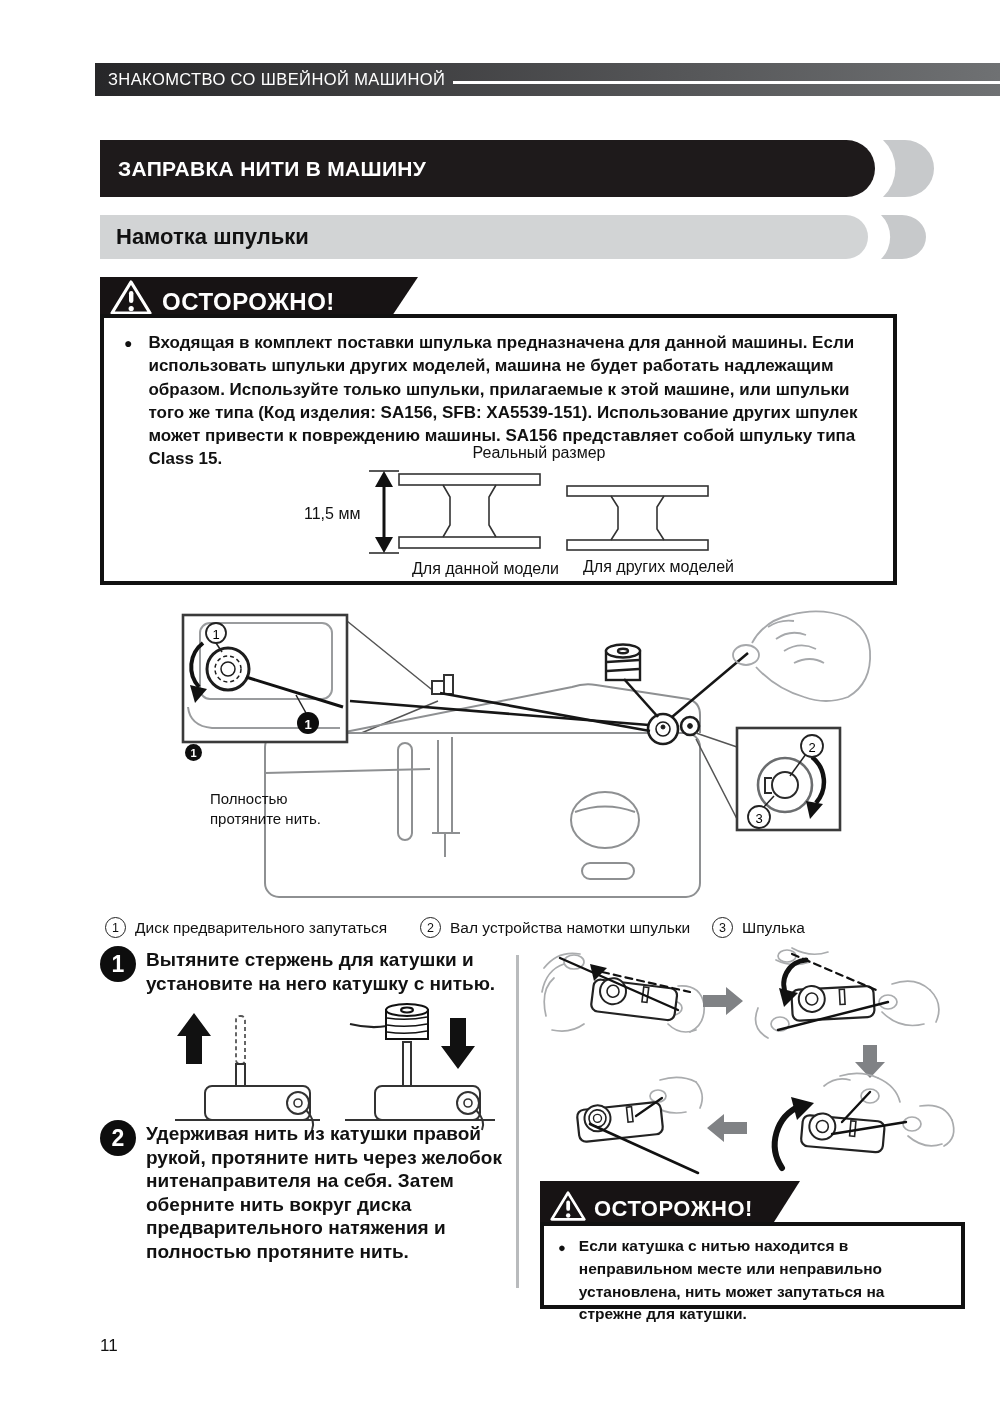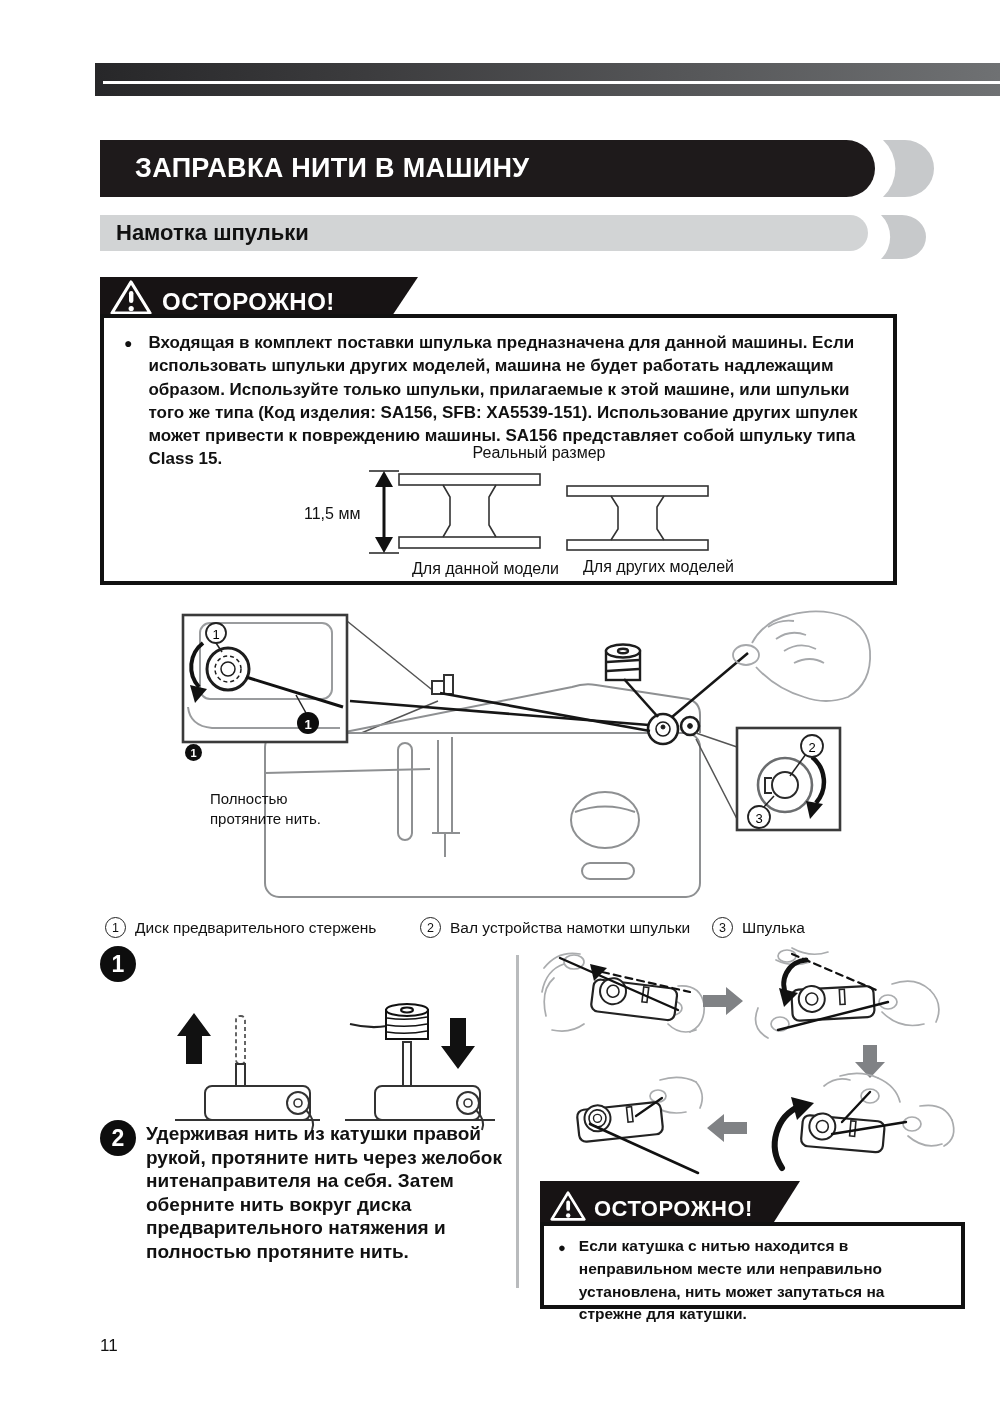--- a/index.html
+++ b/index.html
@@ -10,22 +10,22 @@
   
   .chapter-bar{left:95px;top:63px;width:905px;height:33px;
     background:linear-gradient(90deg,#272729 0%,#3c3c3e 30%,#6f7173 100%);
     display:flex;align-items:center;}
   .chapter-bar .txt{color:#fff;font-size:16.5px;letter-spacing:.4px;padding-left:13px;white-space:nowrap;}
   .chapter-bar .rule{flex:1;height:3px;background:#fff;margin-left:8px;transform:translateY(3px);}
 
   
   .banner-main{left:100px;top:140px;width:775px;height:57px;background:#1e1a1b;
     border-radius:0 29px 29px 0;display:flex;align-items:center;}
-  .banner-main .txt{color:#fff;font-size:27px;font-weight:bold;padding-left:35px;letter-spacing:.3px;}
-  .banner-sub{left:100px;top:215px;width:768px;height:36px;background:#d2d4d5;
+  .banner-main .txt{color:#fff;font-size:21px;font-weight:bold;padding-left:18px;letter-spacing:.3px;}
+  .banner-sub{left:100px;top:215px;width:768px;height:44px;background:#d2d4d5;
     border-radius:0 22px 22px 0;display:flex;align-items:center;}
   .banner-sub .txt{color:#111;font-size:22px;font-weight:bold;padding-left:16px;}
 
   
   .caution-head{background:#171314;display:flex;align-items:flex-end;
     clip-path:polygon(0 0,100% 0,calc(100% - 26px) 100%,0 100%);}
   .caution-head .lbl{color:#fff;font-weight:bold;letter-spacing:.5px;}
   .ch1{left:100px;top:277px;width:318px;height:39px;}
   .ch1 .lbl{font-size:24px;margin-left:10px;}
   .ch2{left:540px;top:1181px;width:260px;height:41px;}
@@ -67,20 +67,21 @@
   .pagenum{font-size:17px;}
   svg{display:block;}
   svg text{font-family:"Liberation Sans","DejaVu Sans",sans-serif;}
 </style>
 </head>
 <body>
 
 <div class="page">
 
   <div class="abs chapter-bar">
+    <span class="txt">ЗНАКОМСТВО СО ШВЕЙНОЙ МАШИНОЙ</span>
     <span class="rule"></span>
   </div>
 
   <div class="abs banner-main">
     <span class="txt">ЗАПРАВКА НИТИ В МАШИНУ</span>
   </div>
   <svg class="abs" style="left:877px;top:140px" width="58" height="57" viewBox="0 0 58 57">
     <path d="M6 0 H28 A29 28.5 0 0 1 28 57 H6 A39 39 0 0 0 6 0 Z" fill="#c7c9cb"></path>
   </svg>
 
@@ -239,32 +240,33 @@
   </svg>
 
 
   <div class="abs note1" style="left:185px;top:743px">
     <span class="dot">1</span>
     <span class="txt">Полностью протяните нить.</span>
   </div>
 
   <div class="abs legend-item" style="left:105px;top:917px">
     <span class="circ-num">1</span>
-    <span>Диск предварительного стержень</span>
+    <span>Диск предварительного запутаться</span>
   </div>
   <div class="abs legend-item" style="left:420px;top:917px">
     <span class="circ-num">2</span>
     <span>Вал устройства намотки шпульки</span>
   </div>
   <div class="abs legend-item" style="left:712px;top:917px">
     <span class="circ-num">3</span>
     <span>Шпулька</span>
   </div>
 
   <div class="abs step-badge" style="left:100px;top:946px">1</div>
+  <div class="abs step-text" style="left:146px;top:948px">Вытяните стержень для катушки и установите на него катушку с нитью.</div>
 
   <svg class="abs" style="left:150px;top:1002px" width="360" height="130" viewBox="0 0 360 130">
 
     <polygon points="36,62 36,34 27,34 44,11 61,34 52,34 52,62" fill="#111"></polygon>
     <rect x="86" y="14" width="9" height="48" rx="4" fill="none" stroke="#555" stroke-width="1.8" stroke-dasharray="4 3"></rect>
     <rect x="86" y="62" width="9" height="24" fill="#fff" stroke="#333" stroke-width="2"></rect>
     <rect x="55" y="84" width="105" height="34" rx="7" fill="#fff" stroke="#333" stroke-width="2"></rect>
     <circle cx="148" cy="101" r="11" fill="#fff" stroke="#333" stroke-width="2"></circle>
     <circle cx="148" cy="101" r="4" fill="none" stroke="#333" stroke-width="1.6"></circle>
     <path d="M156 108 Q166 118 162 128" fill="none" stroke="#333" stroke-width="2"></path>

